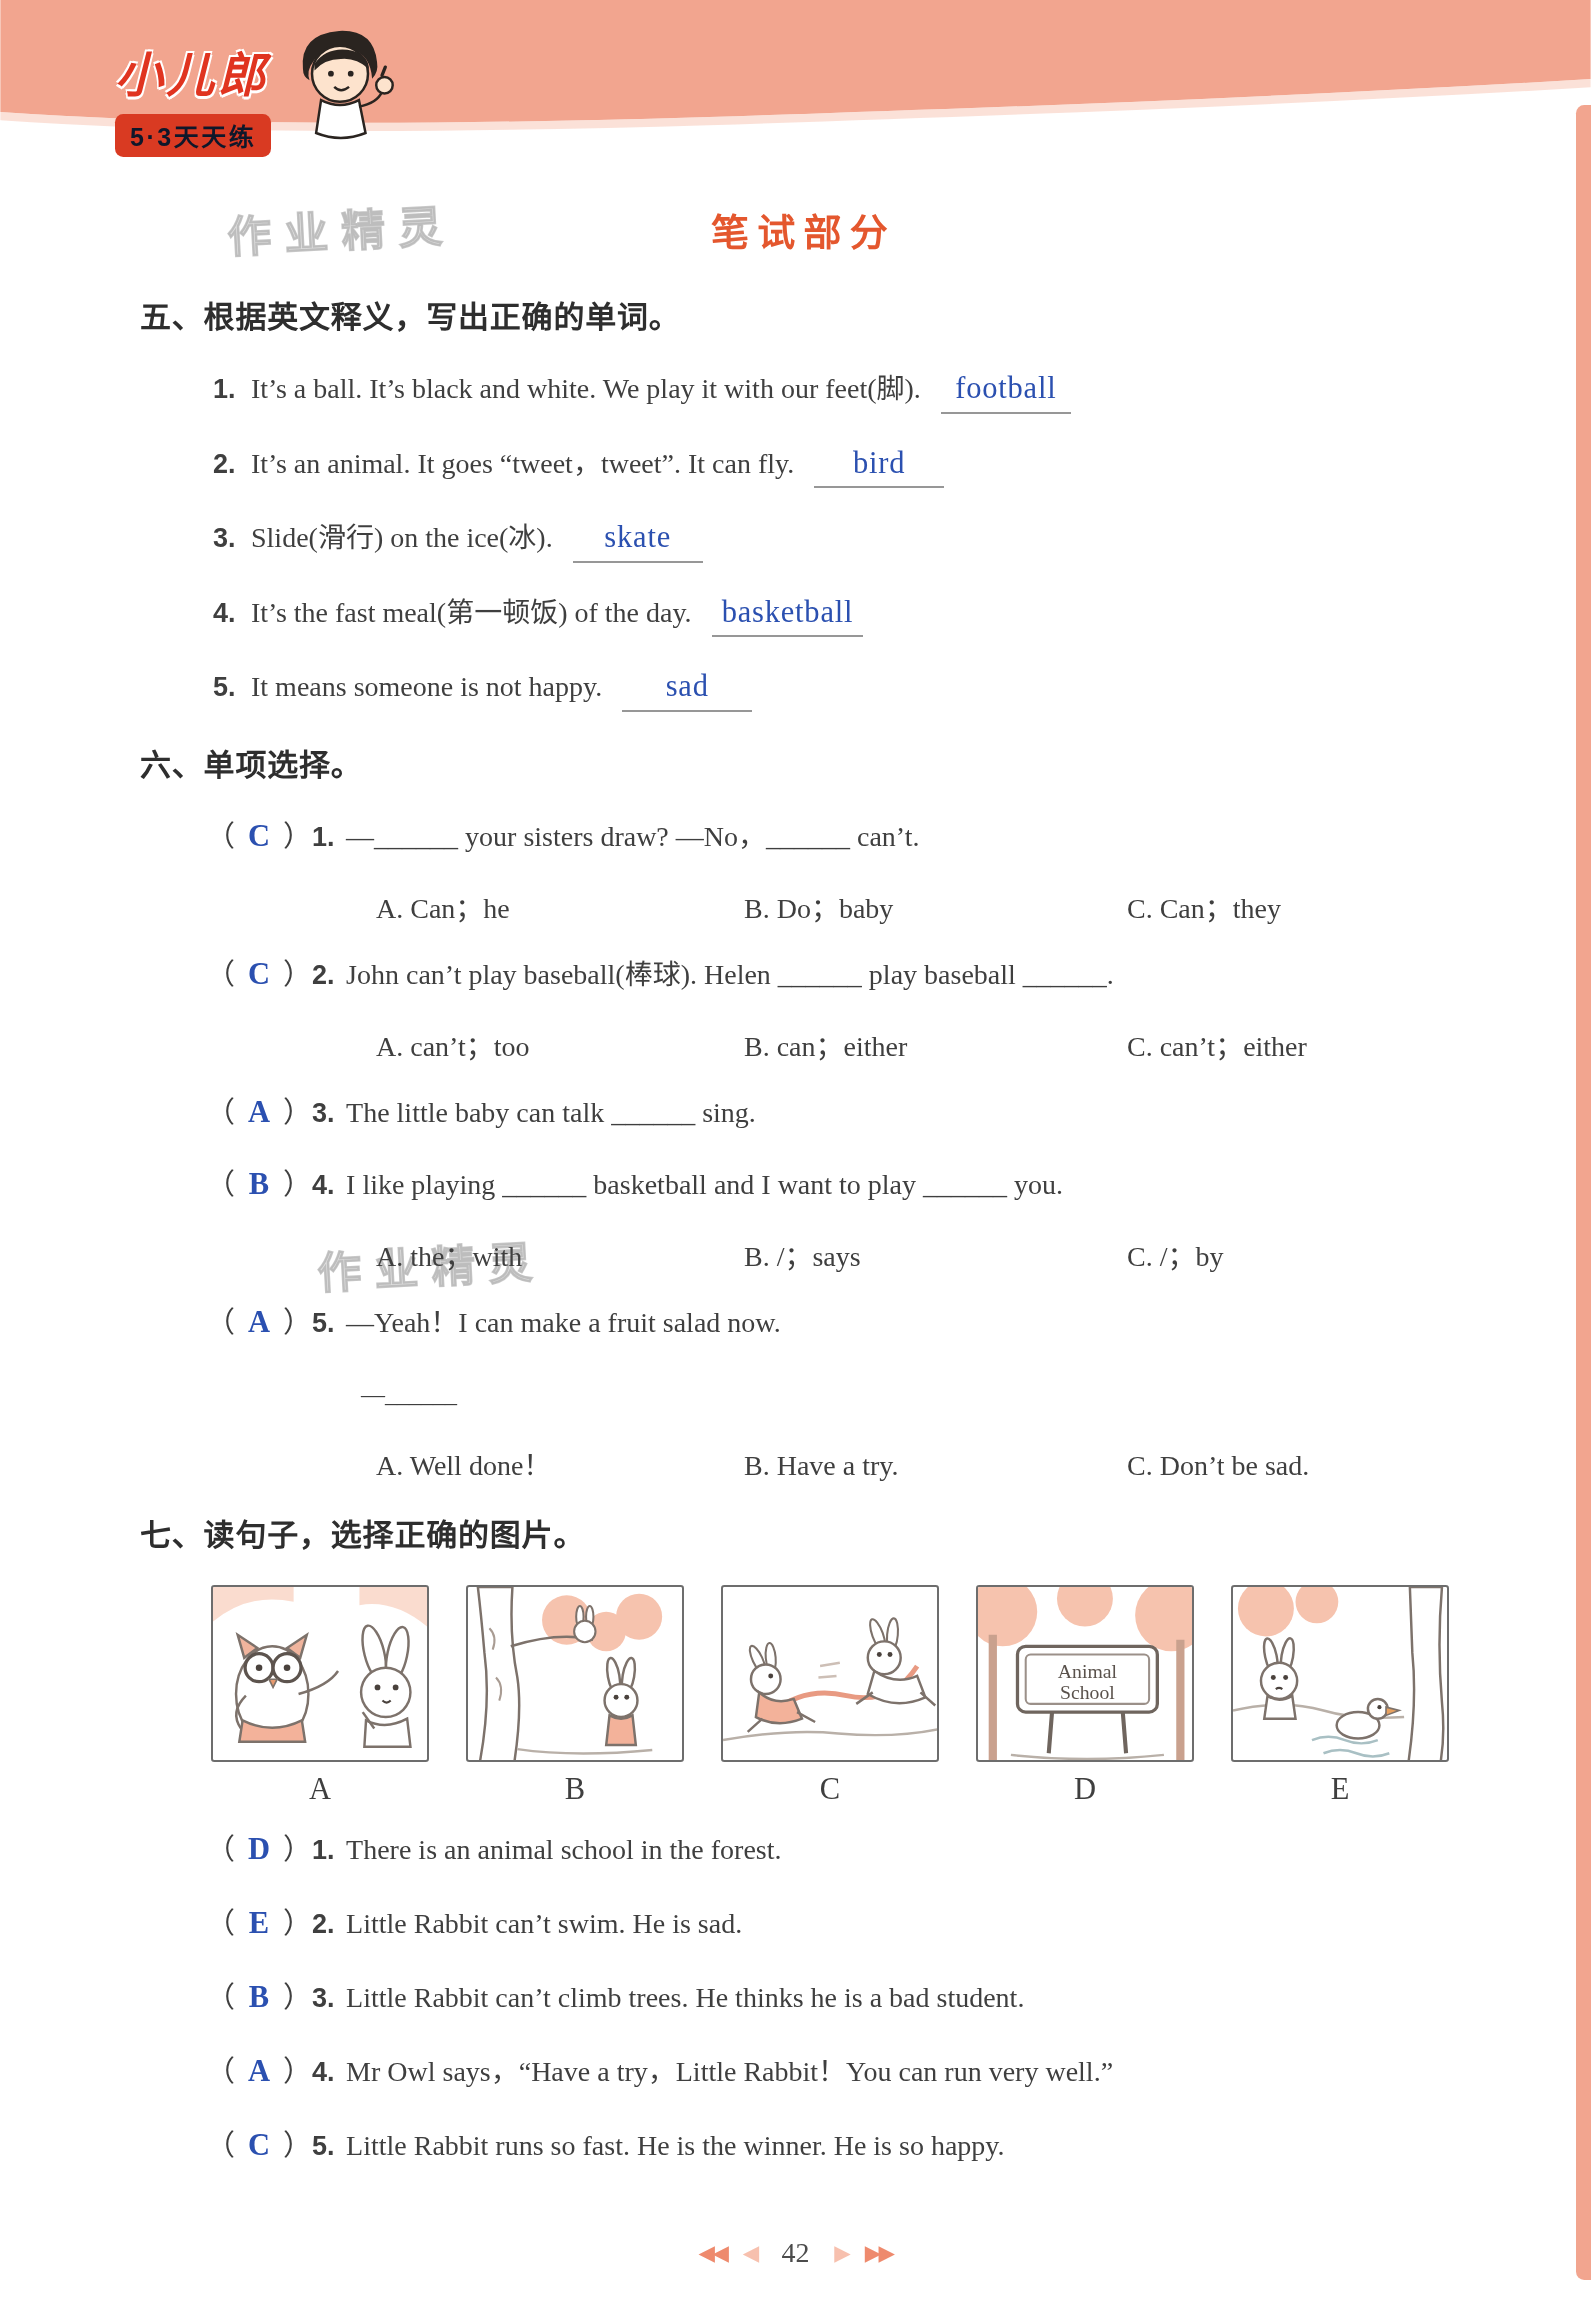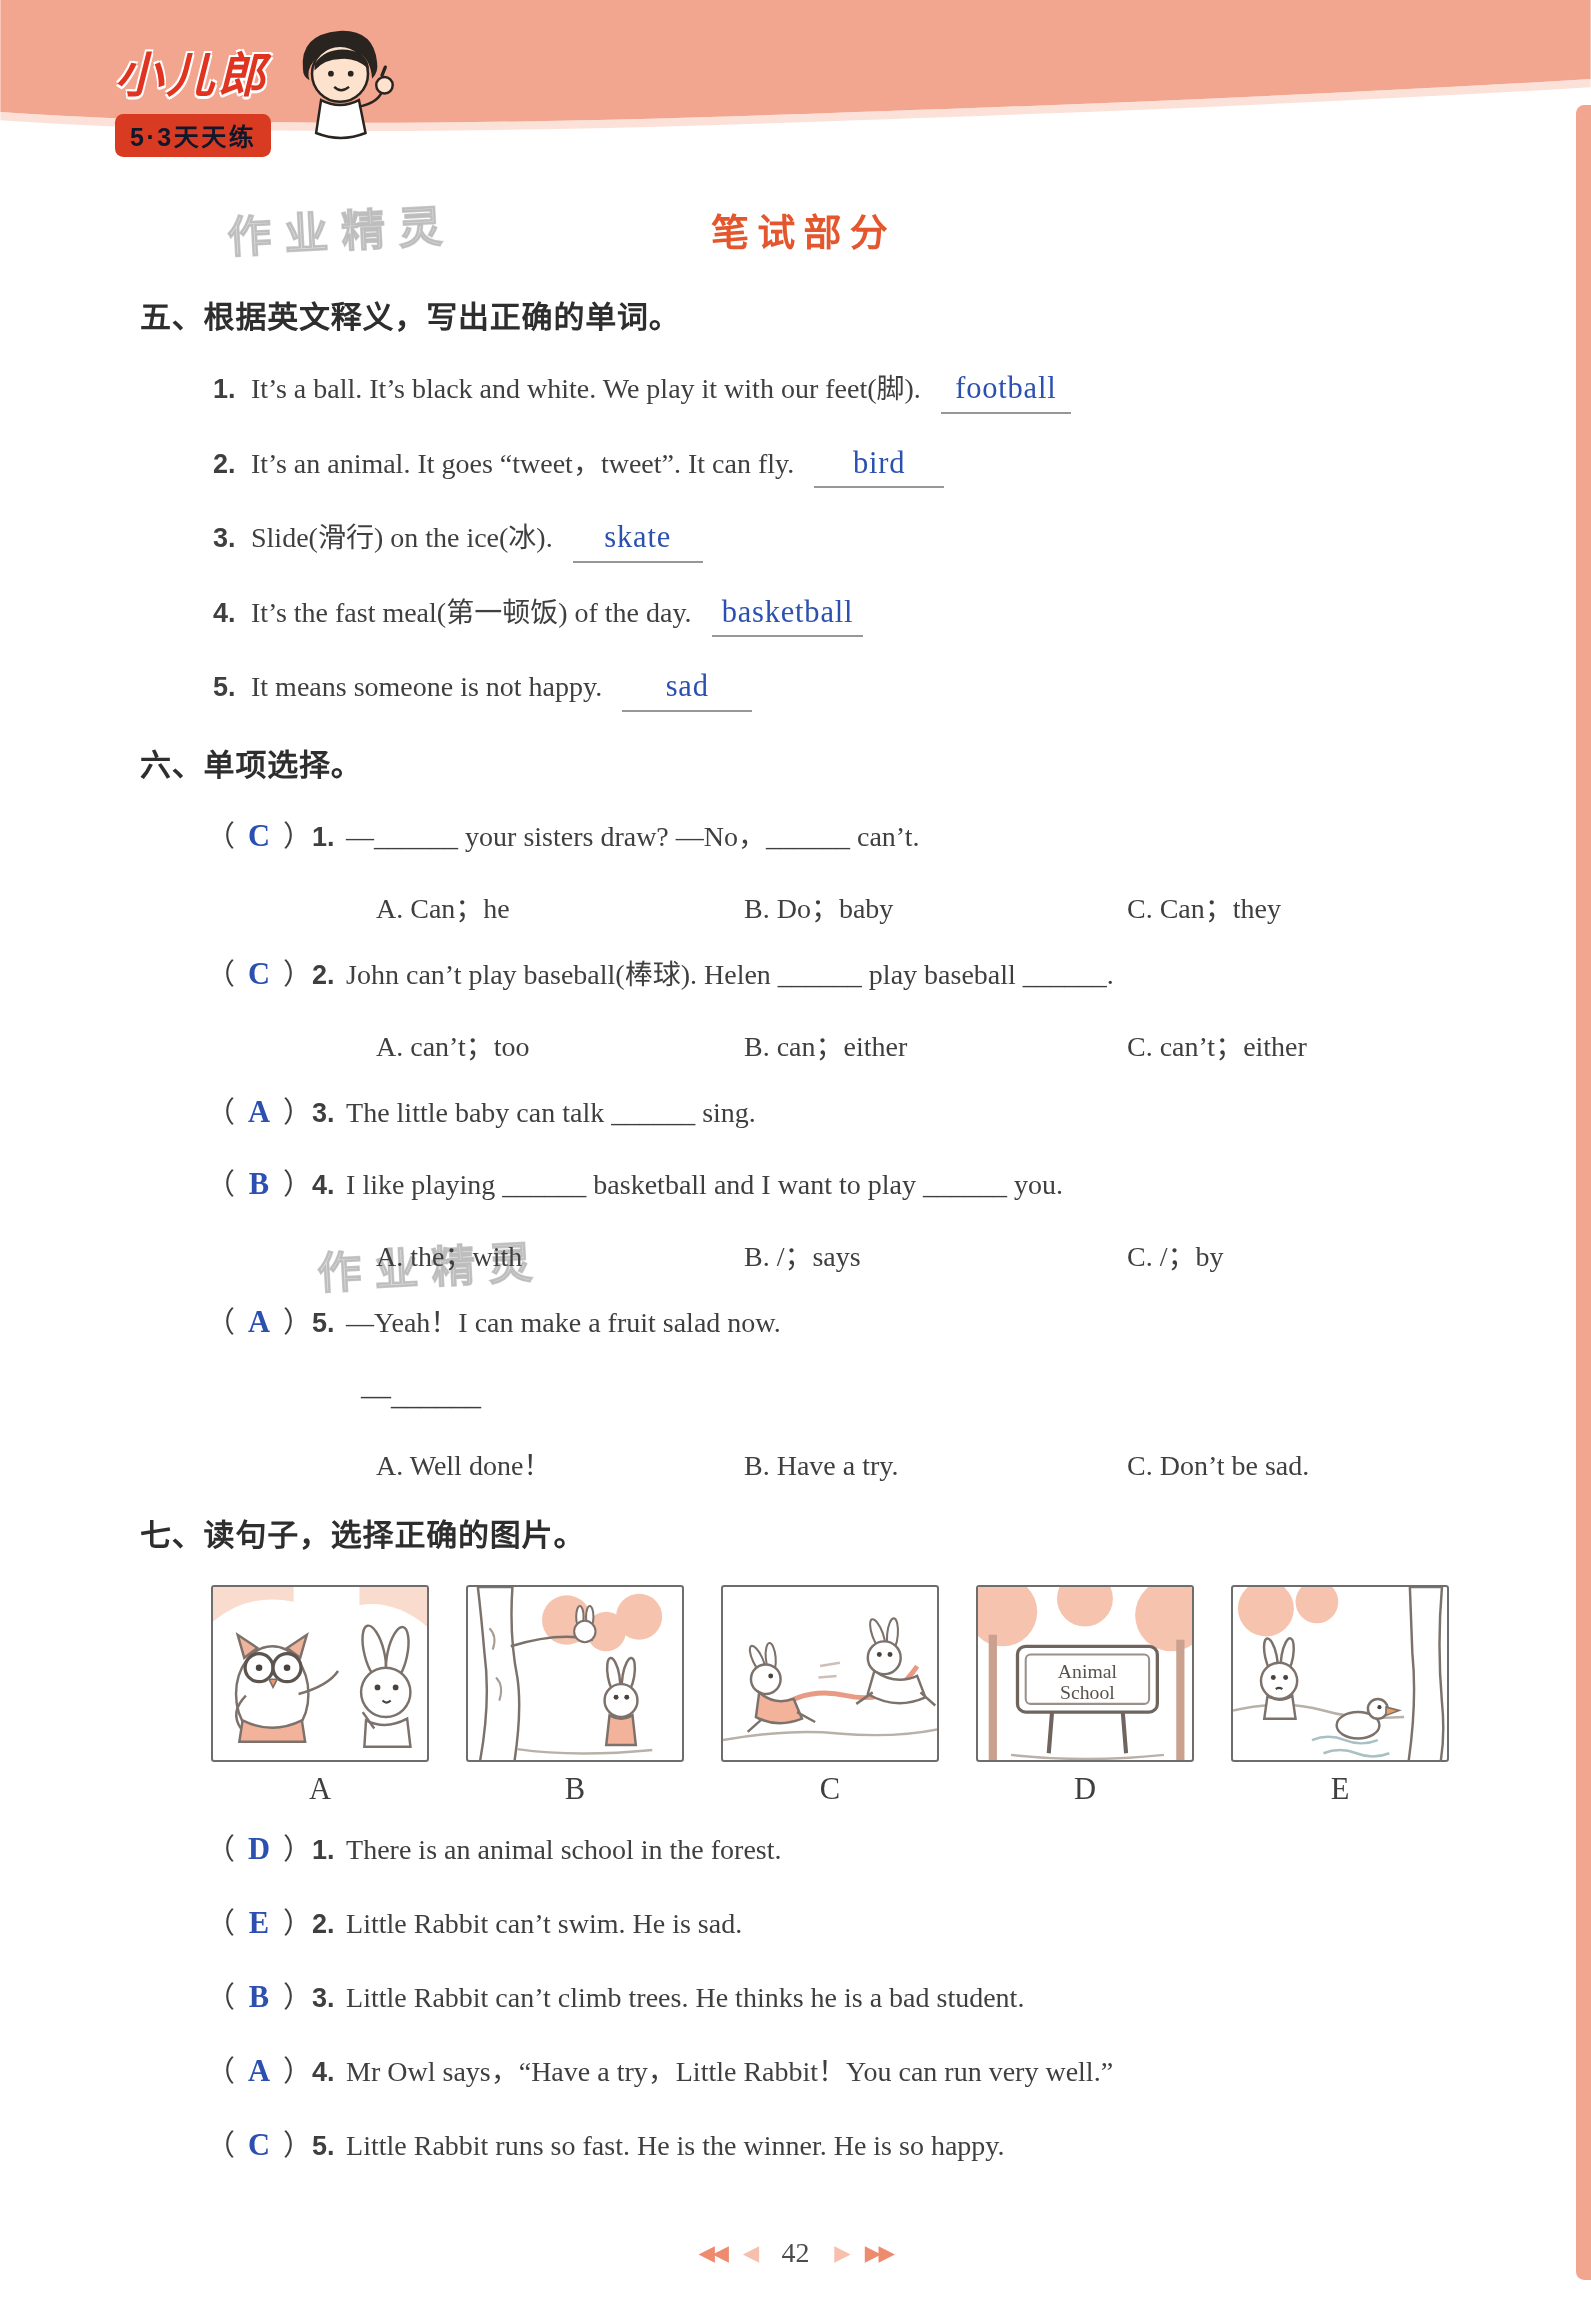--- a/index.html
+++ b/index.html
@@ -36,21 +36,21 @@
   .w-item { padding-left:73px; font-size:28px; line-height:43px; margin-bottom:28px; }
   .num, .mc-num { display:inline-block; min-width:38px; font-family:"Liberation Sans","DejaVu Sans",sans-serif;
     font-weight:700; font-size:27px; }
   .mc-num { min-width:0; margin-right:11.5px; }
   .answer-line { display:inline-block; min-width:130px; text-align:center;
     border-bottom:2.5px solid #979797; margin-left:13px; padding:0 10px 1.6px; }
   .ans-word { color:#2b50b0; font-size:30.5px; letter-spacing:0.8px; }
 
   .mc-q, .s7-item { padding-left:66px; font-size:28px; line-height:43px; }
   .mc-q { margin-bottom:28px; }
-  .mc-q2 { padding-left:221px; font-size:30px; line-height:43px; margin:10px 0 28px 0; }
+  .mc-q2 { padding-left:221px; font-size:24px; line-height:43px; margin:10px 0 28px 0; }
   .s7-item { margin-bottom:30px; }
   .paren { font-size:29px; color:#3f3f3f; }
   .ans-letter { display:inline-block; min-width:48px; text-align:center; color:#2b50b0;
     font-size:30.5px; font-weight:600; }
   .mc-opts { display:grid; grid-template-columns:368px 383px auto; padding-left:236px;
     font-size:28px; line-height:43px; margin-bottom:23px; }
 
   .pics-row { display:flex; gap:37px; margin:25px 0 21.4px 71px; }
   .pic { width:218px; text-align:center; }
   .pic-box { width:218px; height:177px; border:2.5px solid #6d6d6d; border-radius:3.3px;

